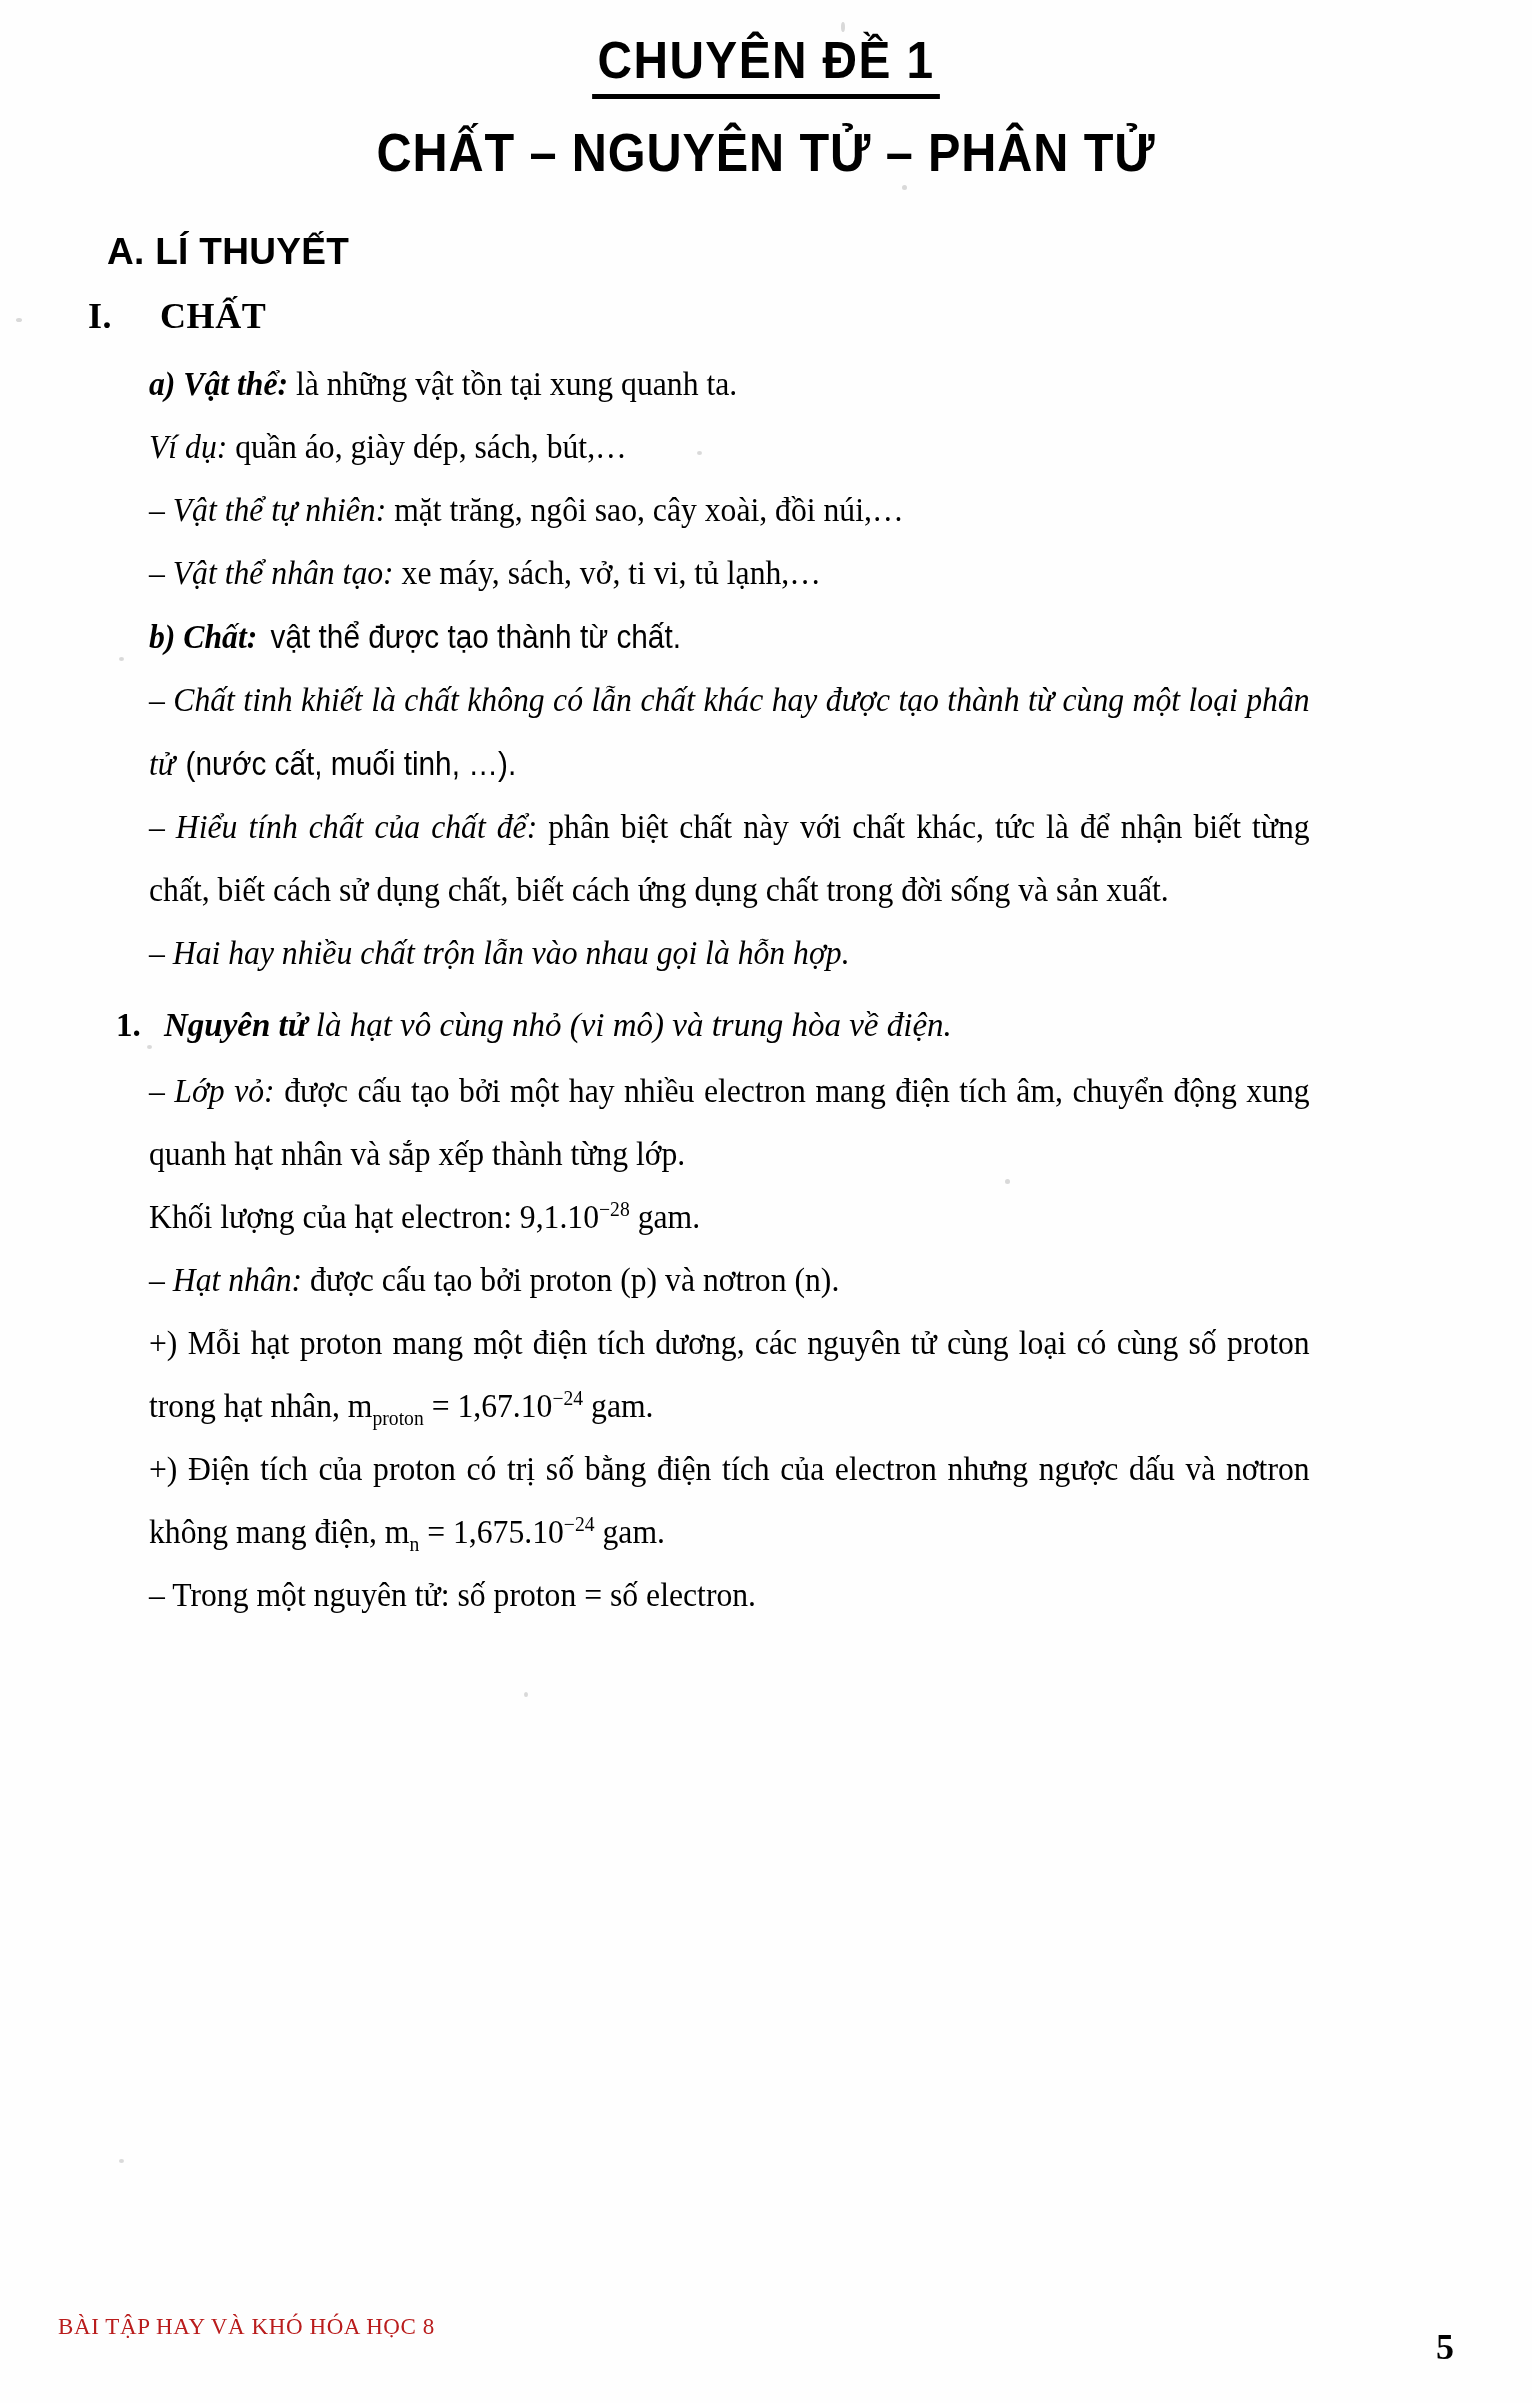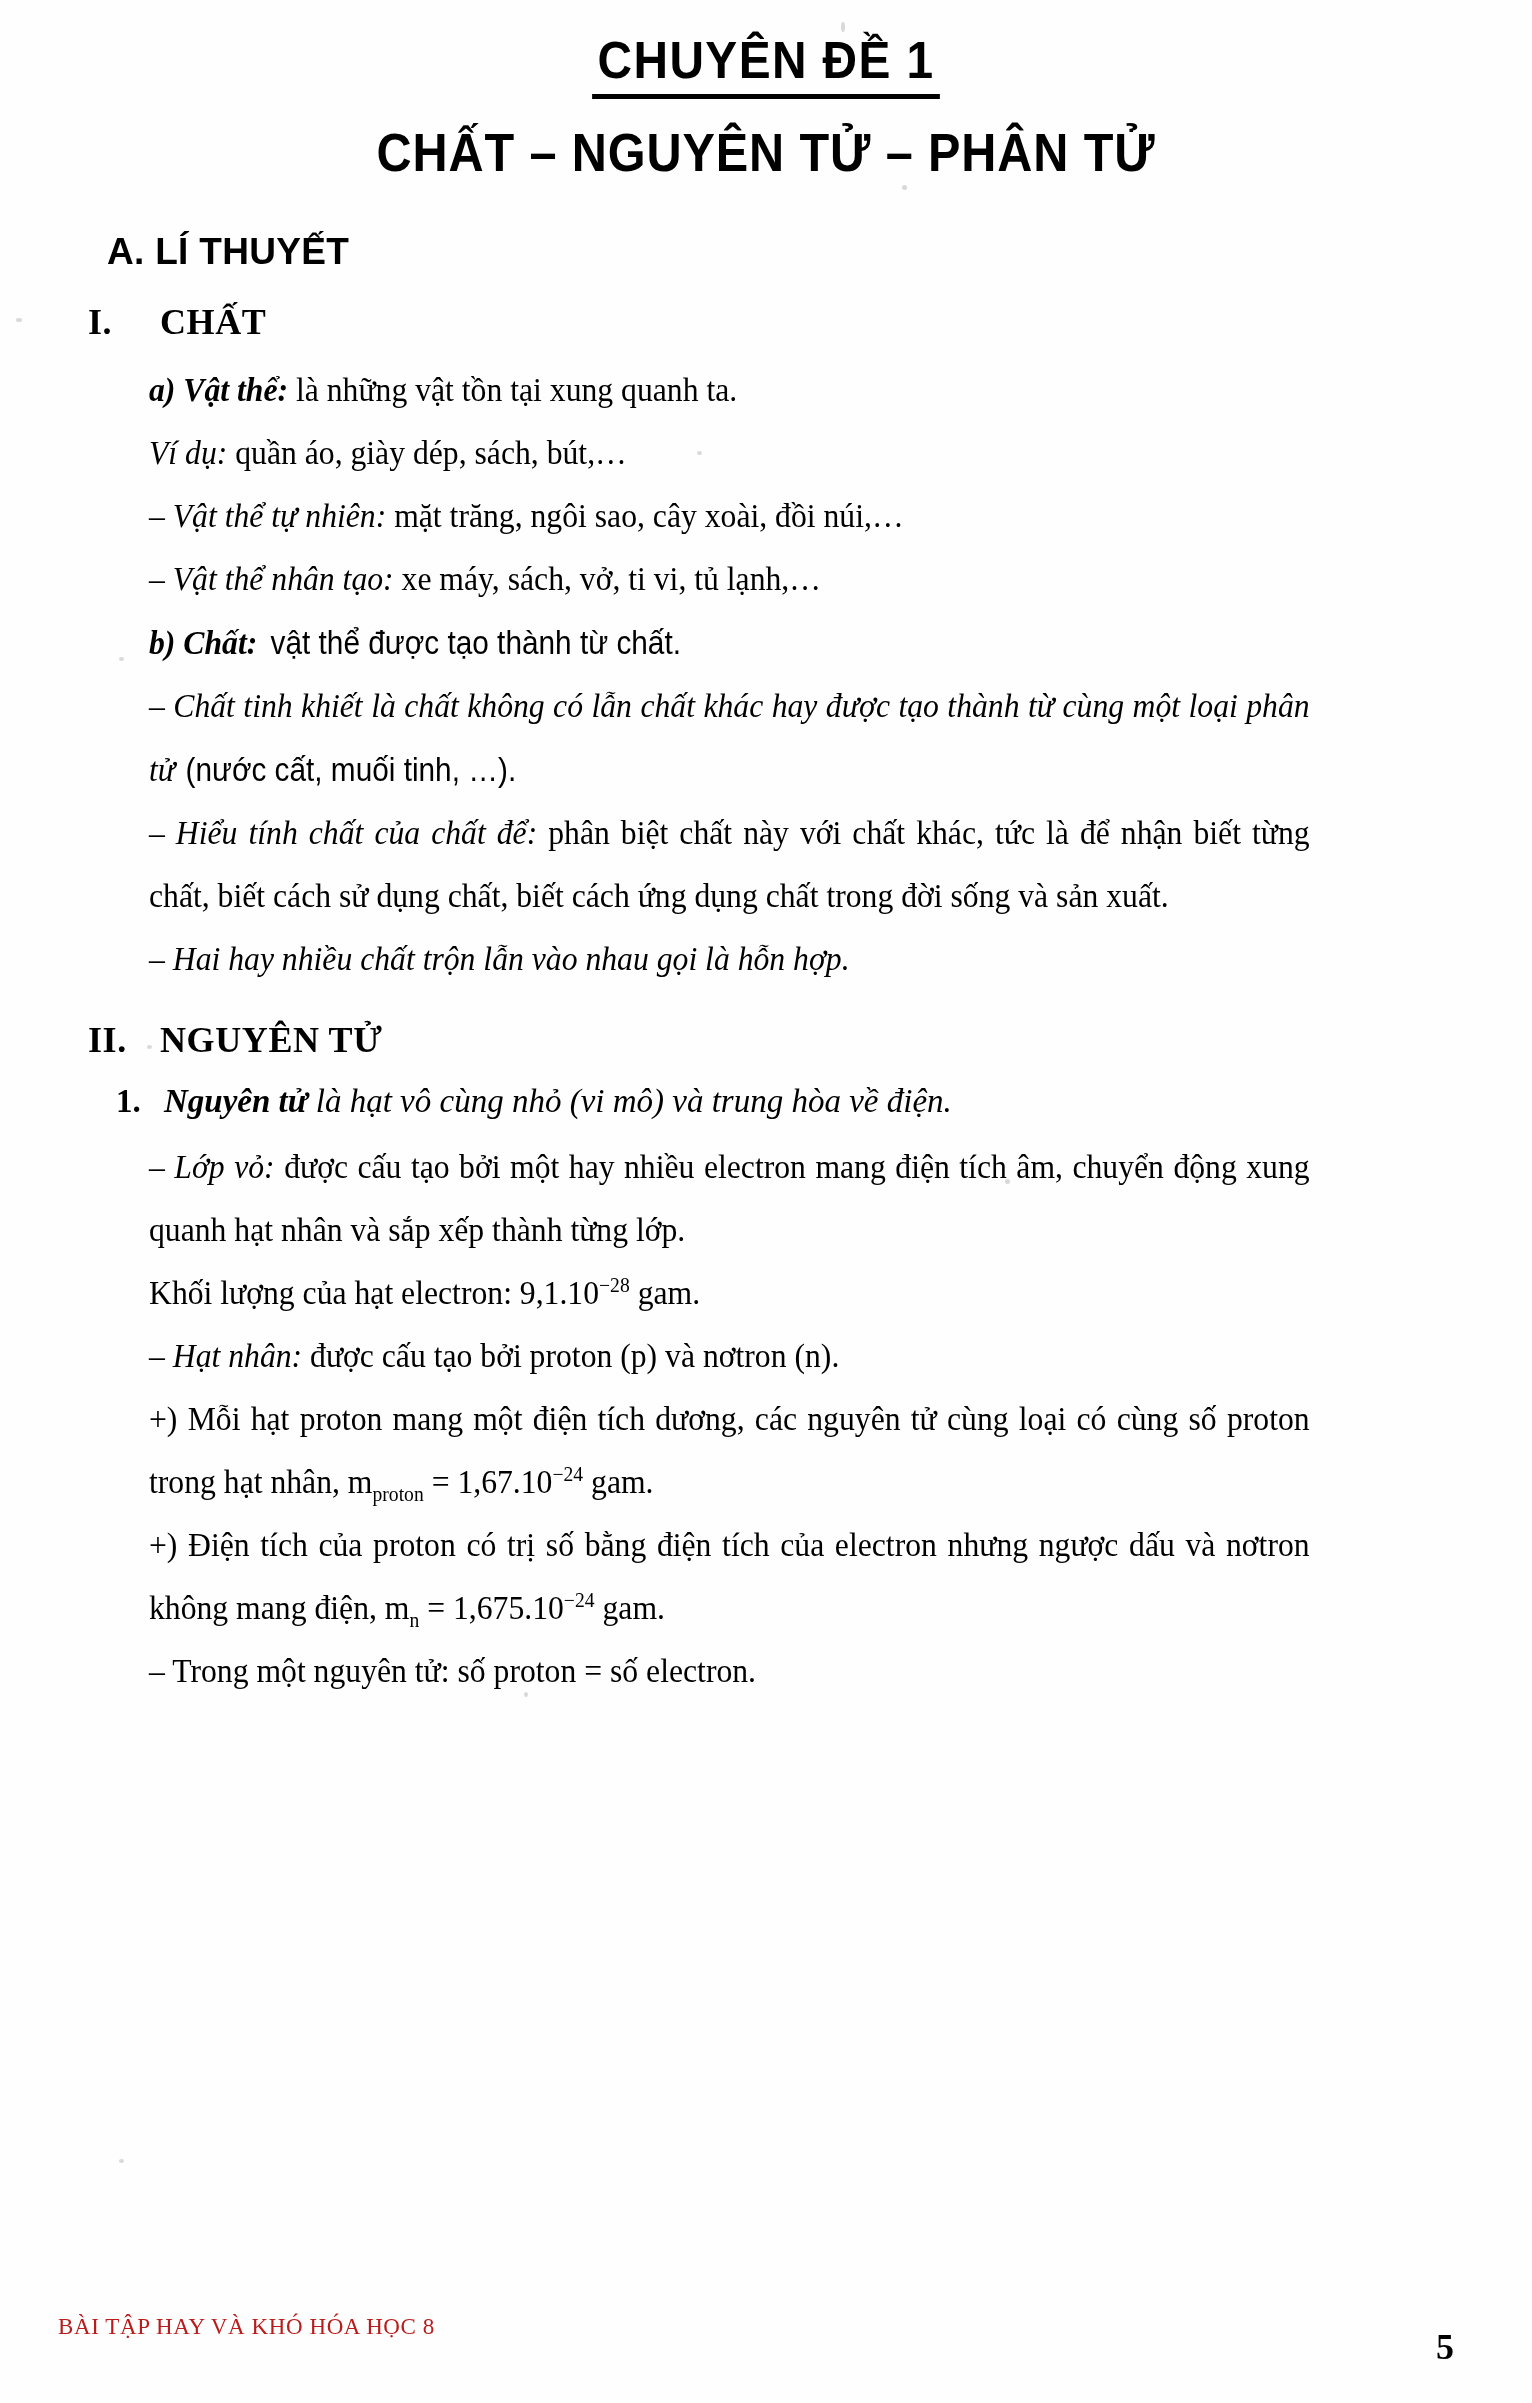--- a/index.html
+++ b/index.html
@@ -64,21 +64,21 @@
     font-family: "Liberation Sans", "DejaVu Sans", sans-serif;
     font-weight: 700;
     font-size: 37px;
     margin: 48px 16px 0 107px;
     letter-spacing: 0.3px;
   }
   .hdr-roman {
     font-family: "Liberation Serif", "DejaVu Serif", serif;
     font-weight: 700;
     font-size: 36px;
-    margin: 28px 0 0 88px;
+    margin: 22px 0 0 88px;
     letter-spacing: 0.6px;
   }
   .hdr-roman .num {
     display: inline-block;
     width: 72px;
   }
   .hdr-num {
     font-family: "Liberation Serif", "DejaVu Serif", serif;
     font-weight: 700;
     font-size: 33px;
@@ -182,23 +182,20 @@
   </p>
 
   <p class="para justify tight">
     <span class="i">– Hiểu tính chất của chất để:</span><span> phân biệt chất này với chất khác, tức là để nhận biết từng chất, biết cách sử dụng chất, biết cách ứng dụng chất trong đời sống và sản xuất.</span>
   </p>
 
   <p class="para">
     <span class="i">– Hai hay nhiều chất trộn lẫn vào nhau gọi là hỗn hợp.</span>
   </p>
 
-  <div class="hdr-roman">
-    <span class="num">II.</span><span>NGUYÊN TỬ</span>
-  </div>
 
   <div class="hdr-num">
     <span class="num">1.</span><span class="bi">Nguyên tử</span><span class="i" style="font-weight:400"> là hạt vô cùng nhỏ (vi mô) và trung hòa về điện.</span>
   </div>
 
 
   <p class="para justify tight gap-s">
     <span class="i">– Lớp vỏ:</span><span> được cấu tạo bởi một hay nhiều electron mang điện tích âm, chuyển động xung quanh hạt nhân và sắp xếp thành từng lớp.</span>
   </p>
 

